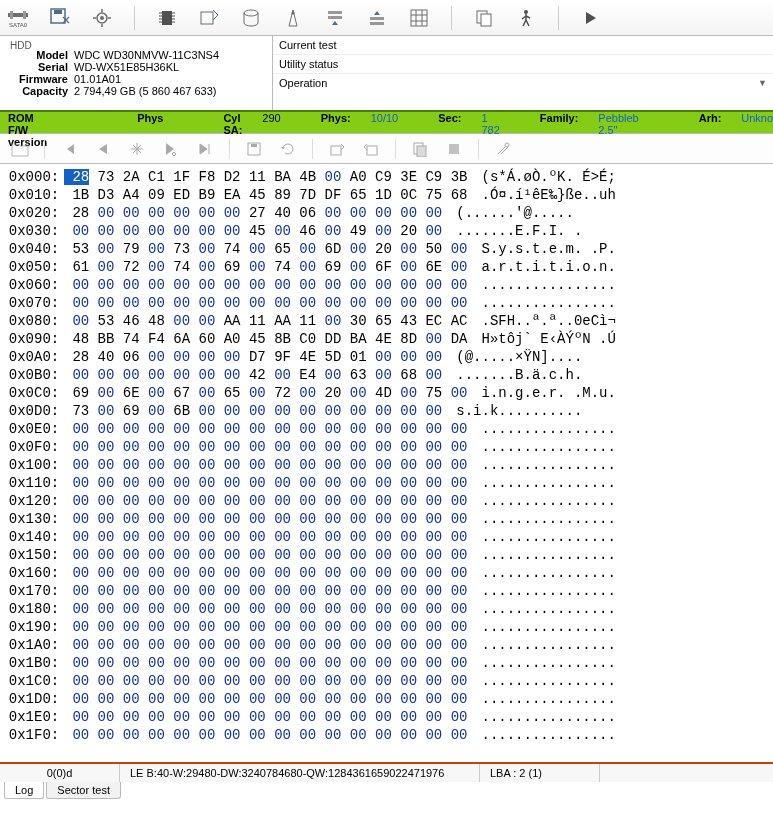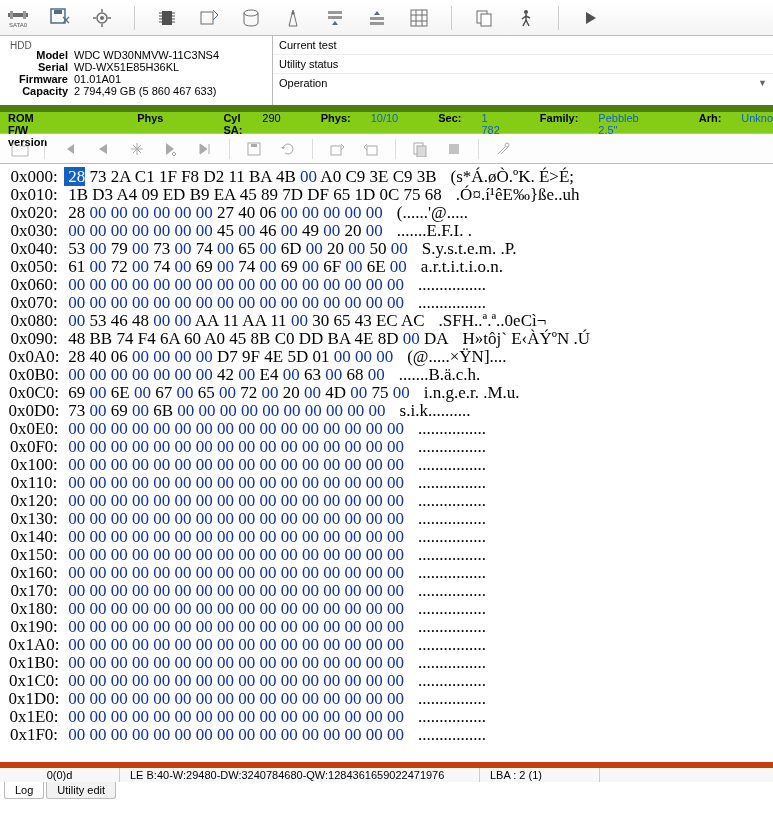--- a/index.html
+++ b/index.html
@@ -2,48 +2,48 @@
 <html><head>
 <meta charset="utf-8">
 <style>
   * { box-sizing: border-box; margin: 0; padding: 0; }
   html, body { width: 773px; height: 834px; font-family: "Segoe UI", Tahoma, sans-serif; font-size: 11px; background: #fff; color: #000; overflow: hidden; }
 
   .toolbar-top { height: 36px; border-bottom: 1px solid #bbb; display: flex; align-items: center; gap: 18px; padding: 0 6px; background: linear-gradient(#fff,#f4f4f4); }
   .toolbar-top .ticon { width: 24px; height: 24px; display: flex; align-items: center; justify-content: center; opacity: 0.85; }
   .sep { width: 1px; height: 24px; background: #ccc; margin: 0 2px; }
 
-  .panels { display: flex; height: 76px; border-bottom: 7px solid #4d7c0f; }
+  .panels { display: flex; height: 76px; border-bottom: 2px solid #4d7c0f; }
   .hdd-panel { flex: 1; border-right: 1px solid #bbb; padding: 2px 6px; }
   .ops-panel { width: 500px; padding: 0; }
   .panel-title { font-size: 10px; color: #555; padding: 2px 4px 0 4px; }
   .hdd-grid { display: grid; grid-template-columns: 68px 1fr; row-gap: 0; font-size: 11px; margin-top: -2px; }
   .hdd-grid .k { text-align: right; padding-right: 6px; font-weight: bold; }
   .hdd-grid .v { }
   .ops-row { border-top: 1px solid #eee; padding: 3px 6px; font-size: 11px; }
   .ops-row:first-child { border-top: none; }
 
   .geom-bar { height: 22px; display: flex; border-bottom: 1px solid #bbb; font-size: 11px; padding: 0 8px; gap: 20px; background: #84cc16; }
   .geom-bar .lbl { color: #000; font-weight: bold; }
   .geom-bar .val { color: #1560c4; margin-right: 20px; }
   .geom-bar .plain { color: #000; margin-right: 20px; }
 
   .toolbar2 { height: 30px; border-bottom: 1px solid #bbb; display: flex; align-items: center; gap: 14px; padding: 0 10px; background: #fdfdfd; }
   .toolbar2 .t2icon { width: 20px; height: 20px; display: flex; align-items: center; justify-content: center; opacity: 0.7; }
   .toolbar2 .sep2 { width: 1px; height: 20px; background: #ddd; }
 
-  .hex-area { font-family: Liberation Serif, serif; font-size: 17px; line-height: 18px; padding: 4px 4px 0 4px; white-space: pre; height: 598px; overflow: hidden; text-align: center; }
+  .hex-area { font-family: Liberation Mono, monospace; font-size: 14px; line-height: 18px; padding: 4px 4px 0 4px; white-space: pre; height: 598px; overflow: hidden; text-align: center; }
   .hex-row { display: flex; }
   .hex-off { color: #000; width: 60px; }
   .hex-bytes { color: #1033a0; letter-spacing: 0; }
   .hex-bytes .nz { color: #000; }
   .hex-bytes .sel { background: #1560c4; color: #fff; }
   .hex-ascii { color: #000; padding-left: 14px; }
 
-  .status-bar { height: 20px; border-top: 6px solid #c2410c; display: flex; align-items: center; font-size: 11px; background: #f7f7f7; }
+  .status-bar { height: 20px; border-top: 2px solid #c2410c; display: flex; align-items: center; font-size: 11px; background: #f7f7f7; }
   .status-bar .cell { border-right: 1px solid #ccc; padding: 0 10px; height: 100%; display: flex; align-items: center; }
   .status-bar .cell.wide { flex: 0 0 360px; }
   .status-bar .cell.med { flex: 0 0 120px; }
   .status-bar .cell:first-child { flex: 0 0 120px; justify-content: center; }
 
   .tab-bar { height: 22px; display: flex; align-items: flex-start; font-size: 11px; padding-left: 4px; }
   .tab { border: 1px solid #bbb; border-top: none; padding: 2px 10px; margin-right: 2px; background: #fff; border-bottom-left-radius: 3px; border-bottom-right-radius: 3px; cursor: pointer; }
   .tab.active { background: #f2f2f2; }
 </style>
 </head>
@@ -288,14 +288,14 @@
 
 <div class="status-bar">
   <div class="cell">0(0)d</div>
   <div class="cell wide">LE B:40-W:29480-DW:3240784680-QW:1284361659022471976</div>
   <div class="cell med">LBA : 2 (1)</div>
   <div class="cell" style="flex:1;border-right:none"></div>
 </div>
 
 <div class="tab-bar">
   <div class="tab">Log</div>
-  <div class="tab active">Utility edit</div>
+  <div class="tab active">Sector test</div>
 </div>
 
 </body></html>

